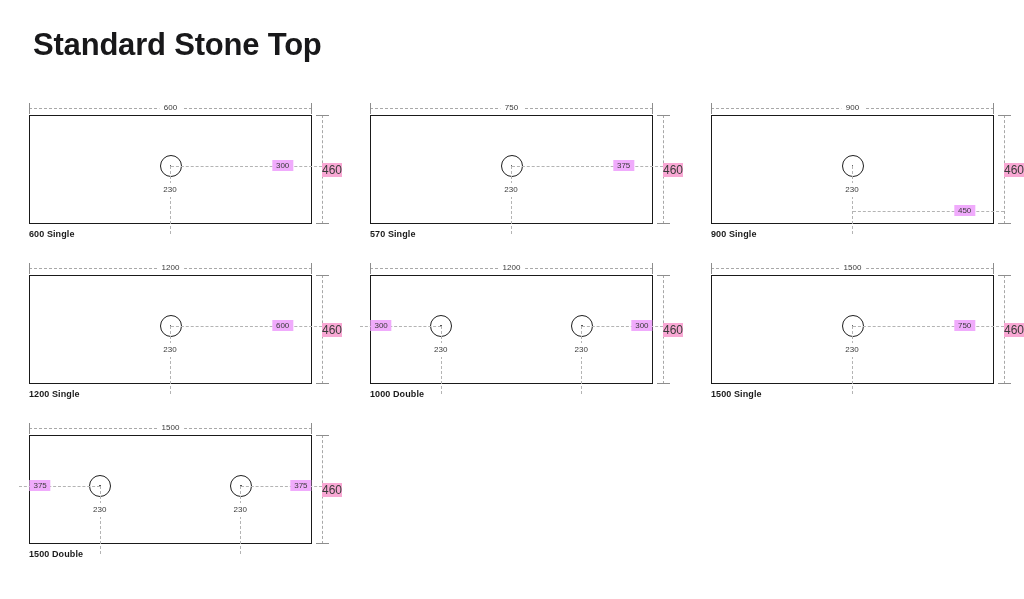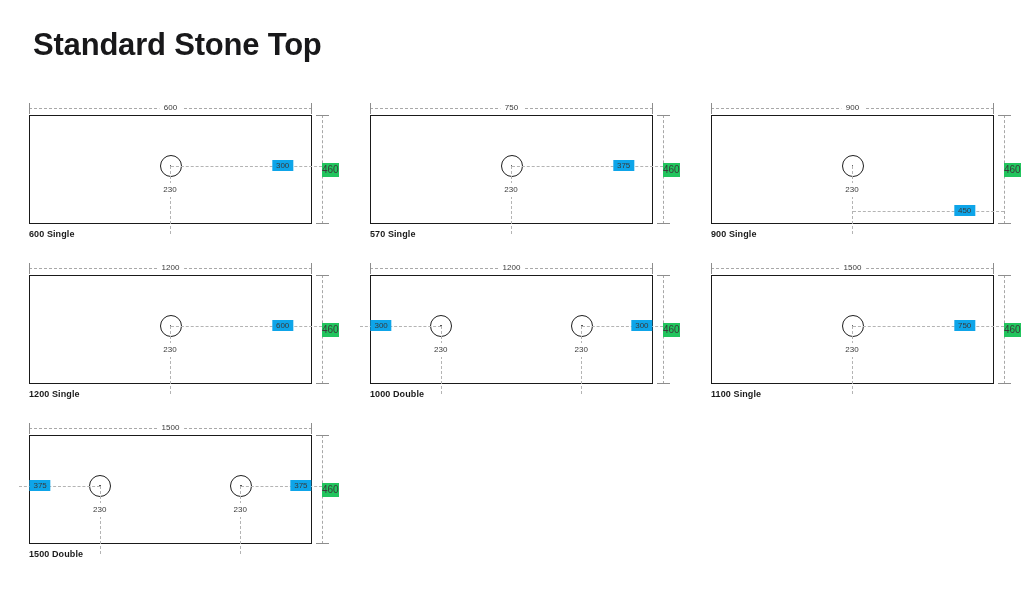--- a/index.html
+++ b/index.html
@@ -127,23 +127,23 @@
     height: 0;
     border-top: 1px solid #8d8d8d;
   }
   .dim-right .tick.top { top: 0; }
   .dim-right .tick.bottom { bottom: 0; }
   .dim-right .dim-label {
     position: absolute;
     left: 10px;
     top: 50%;
     transform: translateY(-50%);
-    background: #22c55e;
+    background: #f9a8d4;
     padding: 2px 0;
-    font-size: 10px;
+    font-size: 12px;
     color: #3a3a3a;
     line-height: 10px;
     white-space: nowrap;
   }
 
   
   .hole {
     position: absolute;
     width: 22px;
     height: 22px;
@@ -176,21 +176,21 @@
     position: absolute;
     left: 0;
     right: 0;
     top: 5px;
     border-top: 1px dashed #b4b4b4;
   }
   .h-dim .dim-label {
     position: absolute;
     top: -1px;
     transform: translateX(-50%);
-    background: #0ea5e9;
+    background: #f0abfc;
     padding: 0 4px;
     font-size: 8px;
     color: #3a3a3a;
     line-height: 11px;
     white-space: nowrap;
   }
   .h-dim.label-near-start .dim-label { left: 26%; }
   .h-dim.label-near-end .dim-label { left: 74%; }
 
   
@@ -421,21 +421,21 @@
               <div class="dim-line"></div>
               <div class="dim-label">230</div>
             </div>
           </div>
           <div class="dim-right">
             <div class="dim-line"></div>
             <div class="tick top"></div>
             <div class="tick bottom"></div>
             <div class="dim-label">460</div>
           </div>
-          <div class="caption">1100 Single</div>
+          <div class="caption">1500 Single</div>
         </div>
       </div>
     </div>
     <div class="diagram-row">
       <div class="diagram-cell">
         <div class="drawing">
           <div class="dim-top">
             <div class="dim-line"></div>
             <div class="tick left"></div>
             <div class="tick right"></div>

